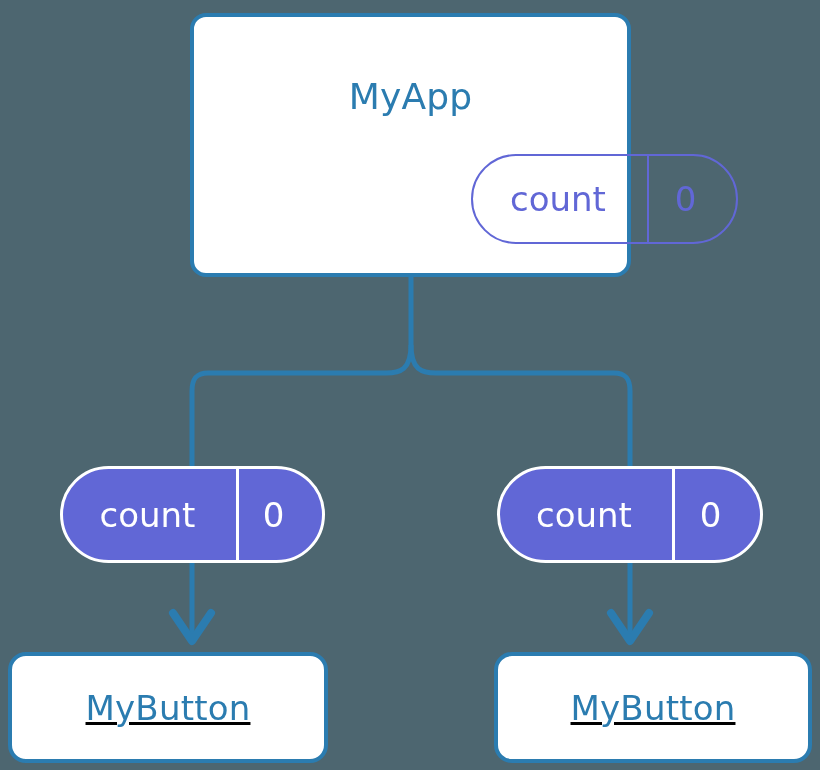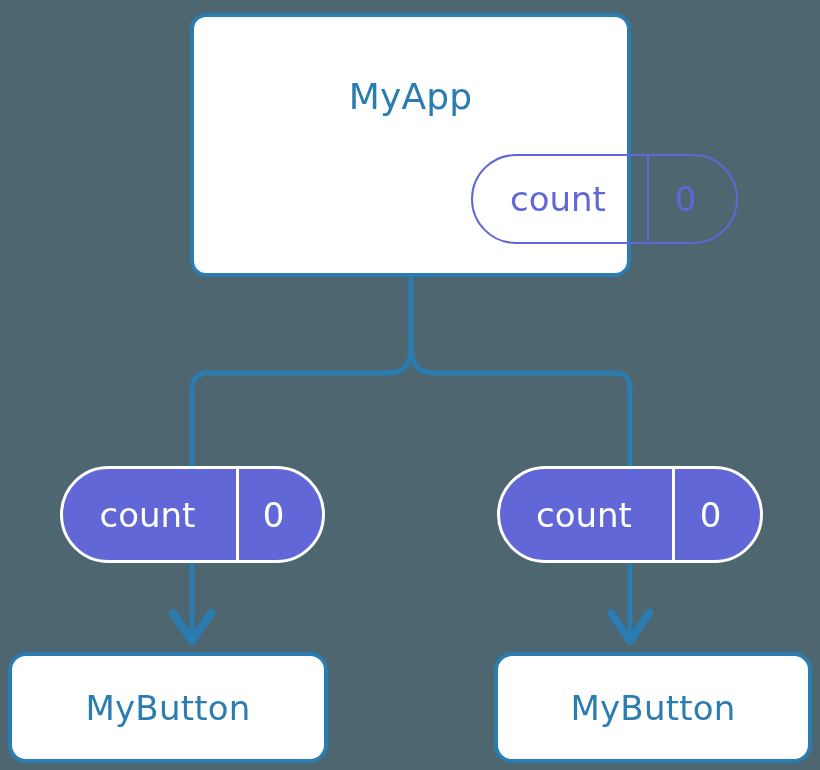--- a/index.html
+++ b/index.html
@@ -31,20 +31,21 @@
   
   .component-box {
     position: absolute;
     background: #ffffff;
     border: 4px solid #2b7cb0;
     border-radius: 18px;
     box-sizing: border-box;
     display: flex;
     align-items: center;
     justify-content: center;
+    text-decoration: underline;
   }
   .component-title {
     color: #2b7cb0;
     font-size: 34px;
     font-weight: 400;
     letter-spacing: 0.2px;
     line-height: 1;
     white-space: nowrap;
   }
 

